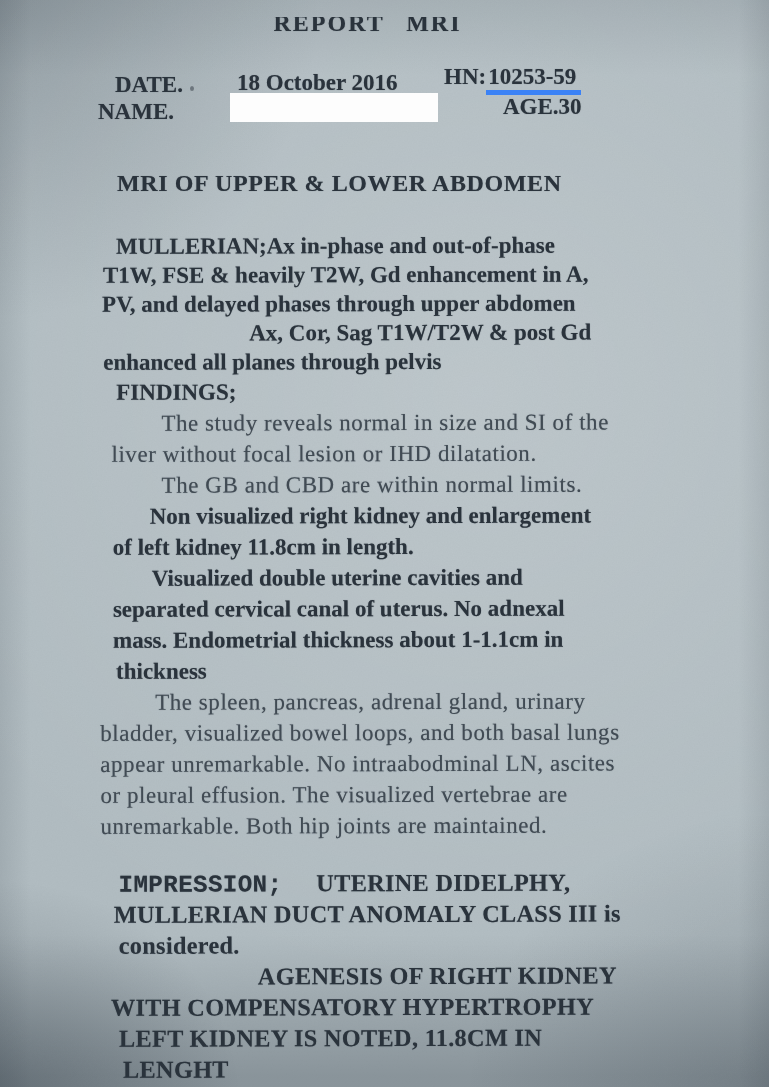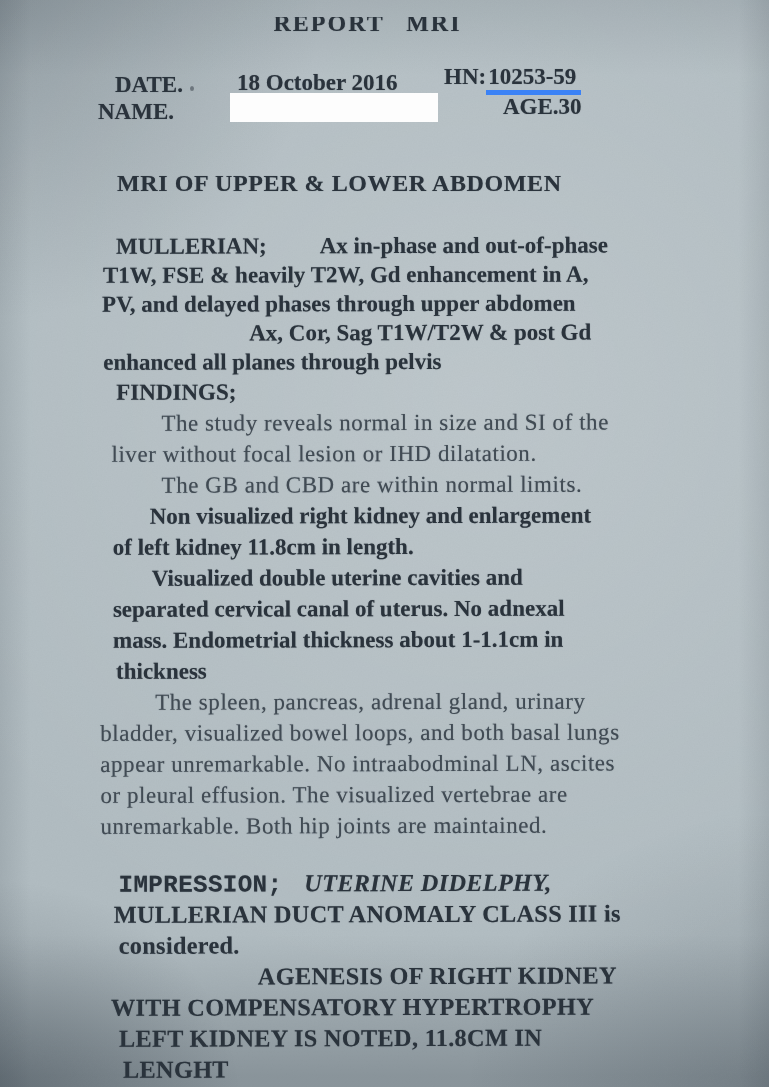--- a/index.html
+++ b/index.html
@@ -34,21 +34,21 @@
   .content{position:absolute;left:100px;top:231px;right:0;transform:rotate(-0.15deg);}
   .line{white-space:nowrap;line-height:31px;height:31px;font-size:23px;font-weight:bold;color:#2a333c;text-shadow:0 0 1px rgba(42,51,60,0.45);}
   .tight{line-height:29px;height:29px;}
   .reg{font-weight:normal;color:#414b54;letter-spacing:0.55px;text-shadow:0 0 1px rgba(60,70,80,0.5);}
   .imp{font-size:24.3px;letter-spacing:0.3px;}
   .gap{height:26px;}
   .p0{padding-left:0;} .p3{padding-left:3px;} .p4{padding-left:4px;} .p10{padding-left:10px;}
   .p12{padding-left:12px;} .p13{padding-left:13px;} .p16{padding-left:16px;} .p17{padding-left:17px;}
   .p18{padding-left:18px;} .p22{padding-left:22px;} .p50{padding-left:50px;} .p52{padding-left:52px;}
   .p55{padding-left:55px;} .p62{padding-left:62px;} .p150{padding-left:150px;} .p157{padding-left:157px;}
-  .ml53{margin-left:53px;} .ml22{margin-left:22px;font-style:italic;}
+  .ml53{} .ml22{margin-left:34px;}
 </style>
 </head>
 <body>
 
 <div class="paper"></div>
 
 <svg class="grain" width="769" height="1087">
   <filter id="grain-f">
     <feTurbulence type="fractalNoise" baseFrequency="0.8" numOctaves="2" stitchTiles="stitch"></feTurbulence>
     <feColorMatrix type="matrix" values="0 0 0 0 0.15  0 0 0 0 0.18  0 0 0 0 0.20  0 0 0 0.5 0"></feColorMatrix>

